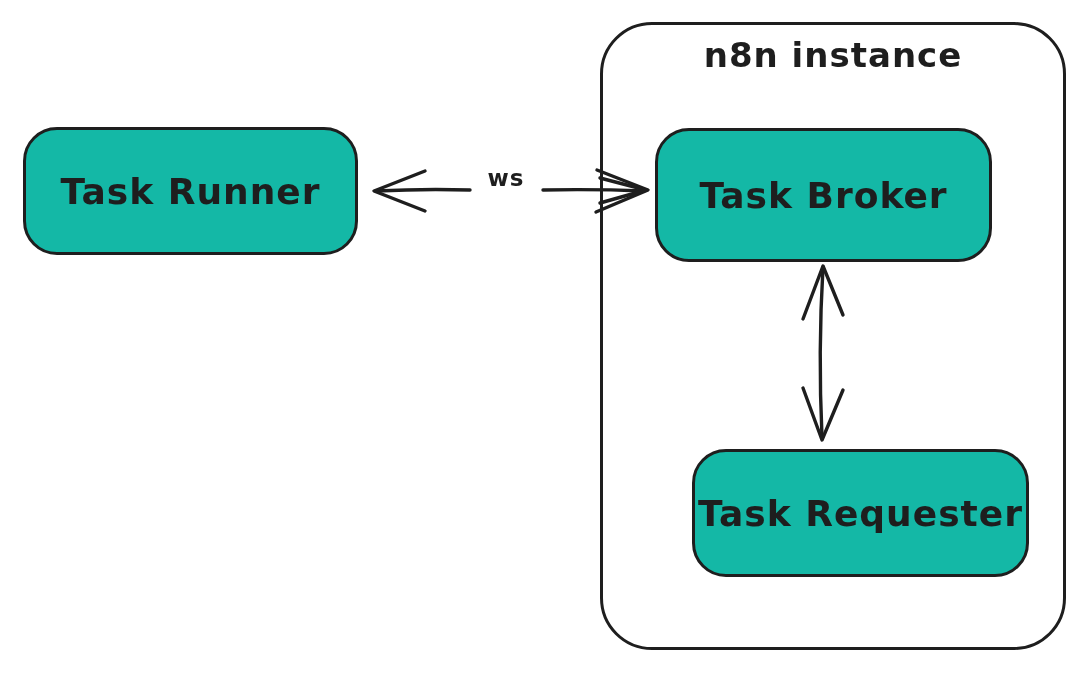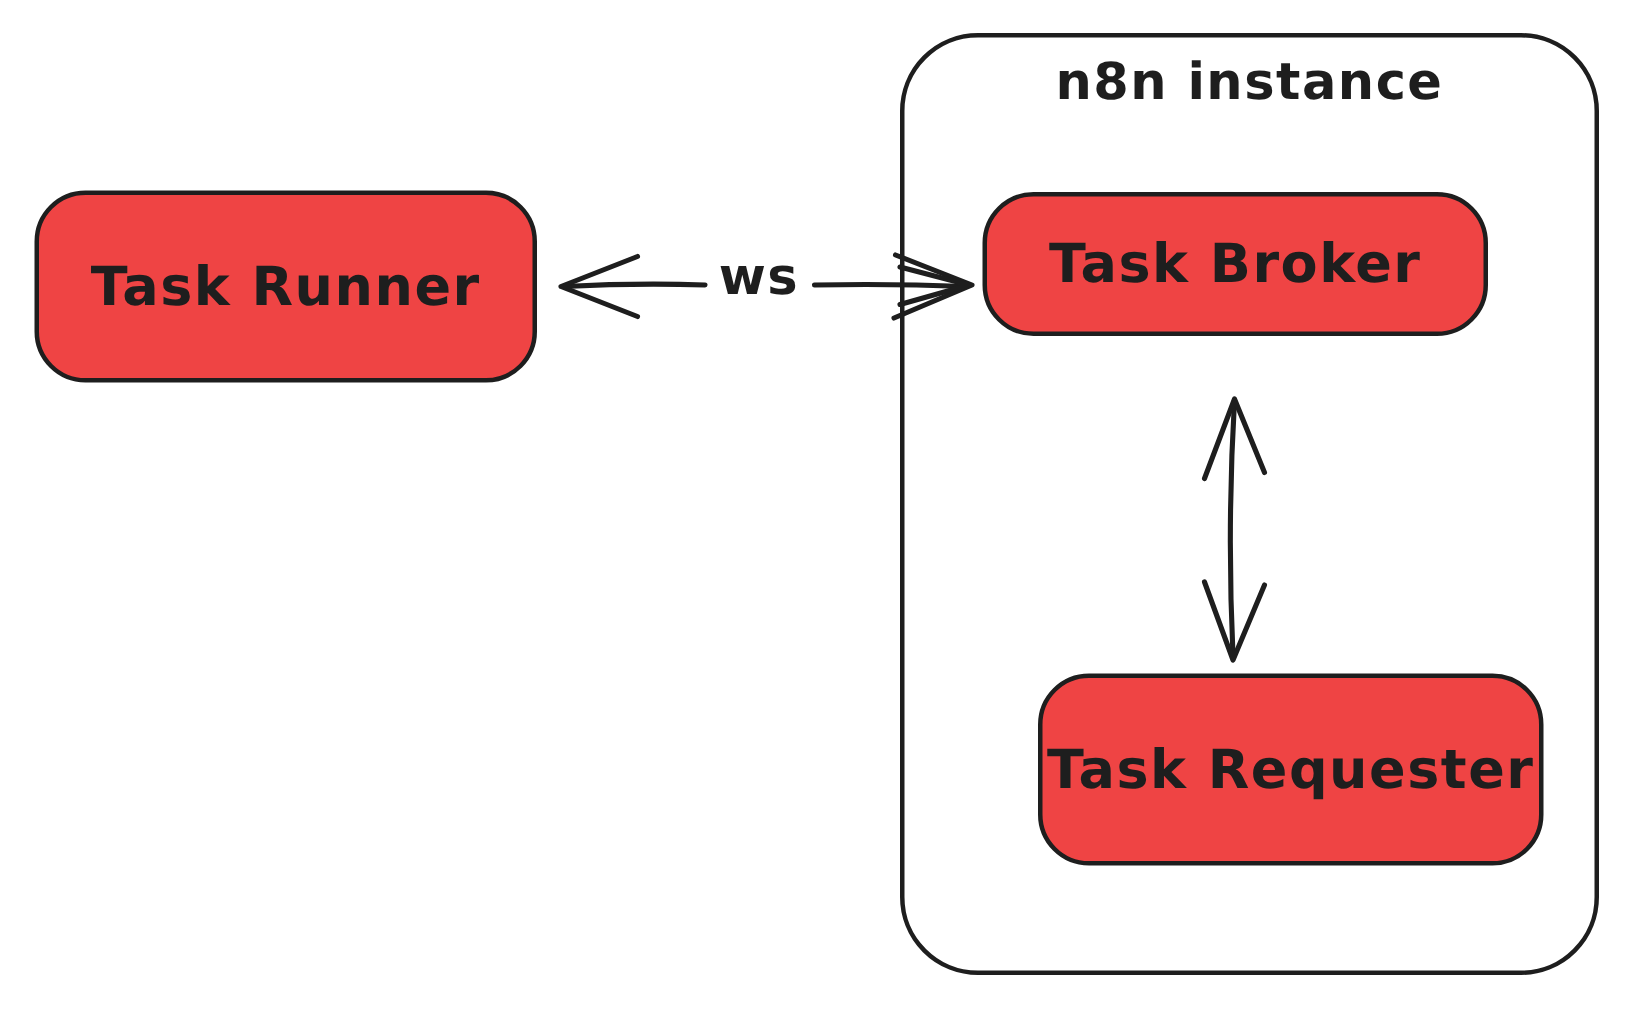--- a/index.html
+++ b/index.html
@@ -13,21 +13,21 @@
     height: 674px;
     background: #ffffff;
     font-family: "DejaVu Sans", sans-serif;
     color: #1e1e1e;
     overflow: hidden;
   }
   .node {
     position: absolute;
     border: 3.5px solid #1e1e1e;
     border-radius: 34px;
-    background: #ef4444;
+    background: #14b8a6;
     display: flex;
     align-items: center;
     justify-content: center;
     box-sizing: border-box;
   }
   .node-label {
     font-size: 36px;
     font-weight: 600;
     letter-spacing: 1px;
     white-space: nowrap;
@@ -48,21 +48,21 @@
     font-size: 34px;
     font-weight: 600;
     letter-spacing: 1px;
   }
   .edge-label {
     position: absolute;
     left: 470px;
     top: 165px;
     width: 72px;
     text-align: center;
-    font-size: 34px;
+    font-size: 23px;
     font-weight: 700;
     letter-spacing: 1px;
   }
   .edges-svg {
     position: absolute;
     left: 0;
     top: 0;
     width: 1090px;
     height: 674px;
     pointer-events: none;
@@ -81,21 +81,21 @@
 <div class="canvas">
 
   <div class="group-container" style="left:600px; top:22px; width:466px; height:628px;">
     <div class="group-label">n8n instance</div>
   </div>
 
   <div class="node" style="left:23px; top:127px; width:335px; height:128px;">
     <span class="node-label">Task Runner</span>
   </div>
 
-  <div class="node" style="left:655px; top:128px; width:337px; height:96px;">
+  <div class="node" style="left:655px; top:128px; width:337px; height:134px;">
     <span class="node-label">Task Broker</span>
   </div>
 
   <div class="node" style="left:660px; top:449px; width:337px; height:128px;margin-left:32px;">
     <span class="node-label">Task Requester</span>
   </div>
 
   <svg class="edges-svg" viewBox="0 0 1090 674" xmlns="http://www.w3.org/2000/svg">
 
     <g>

